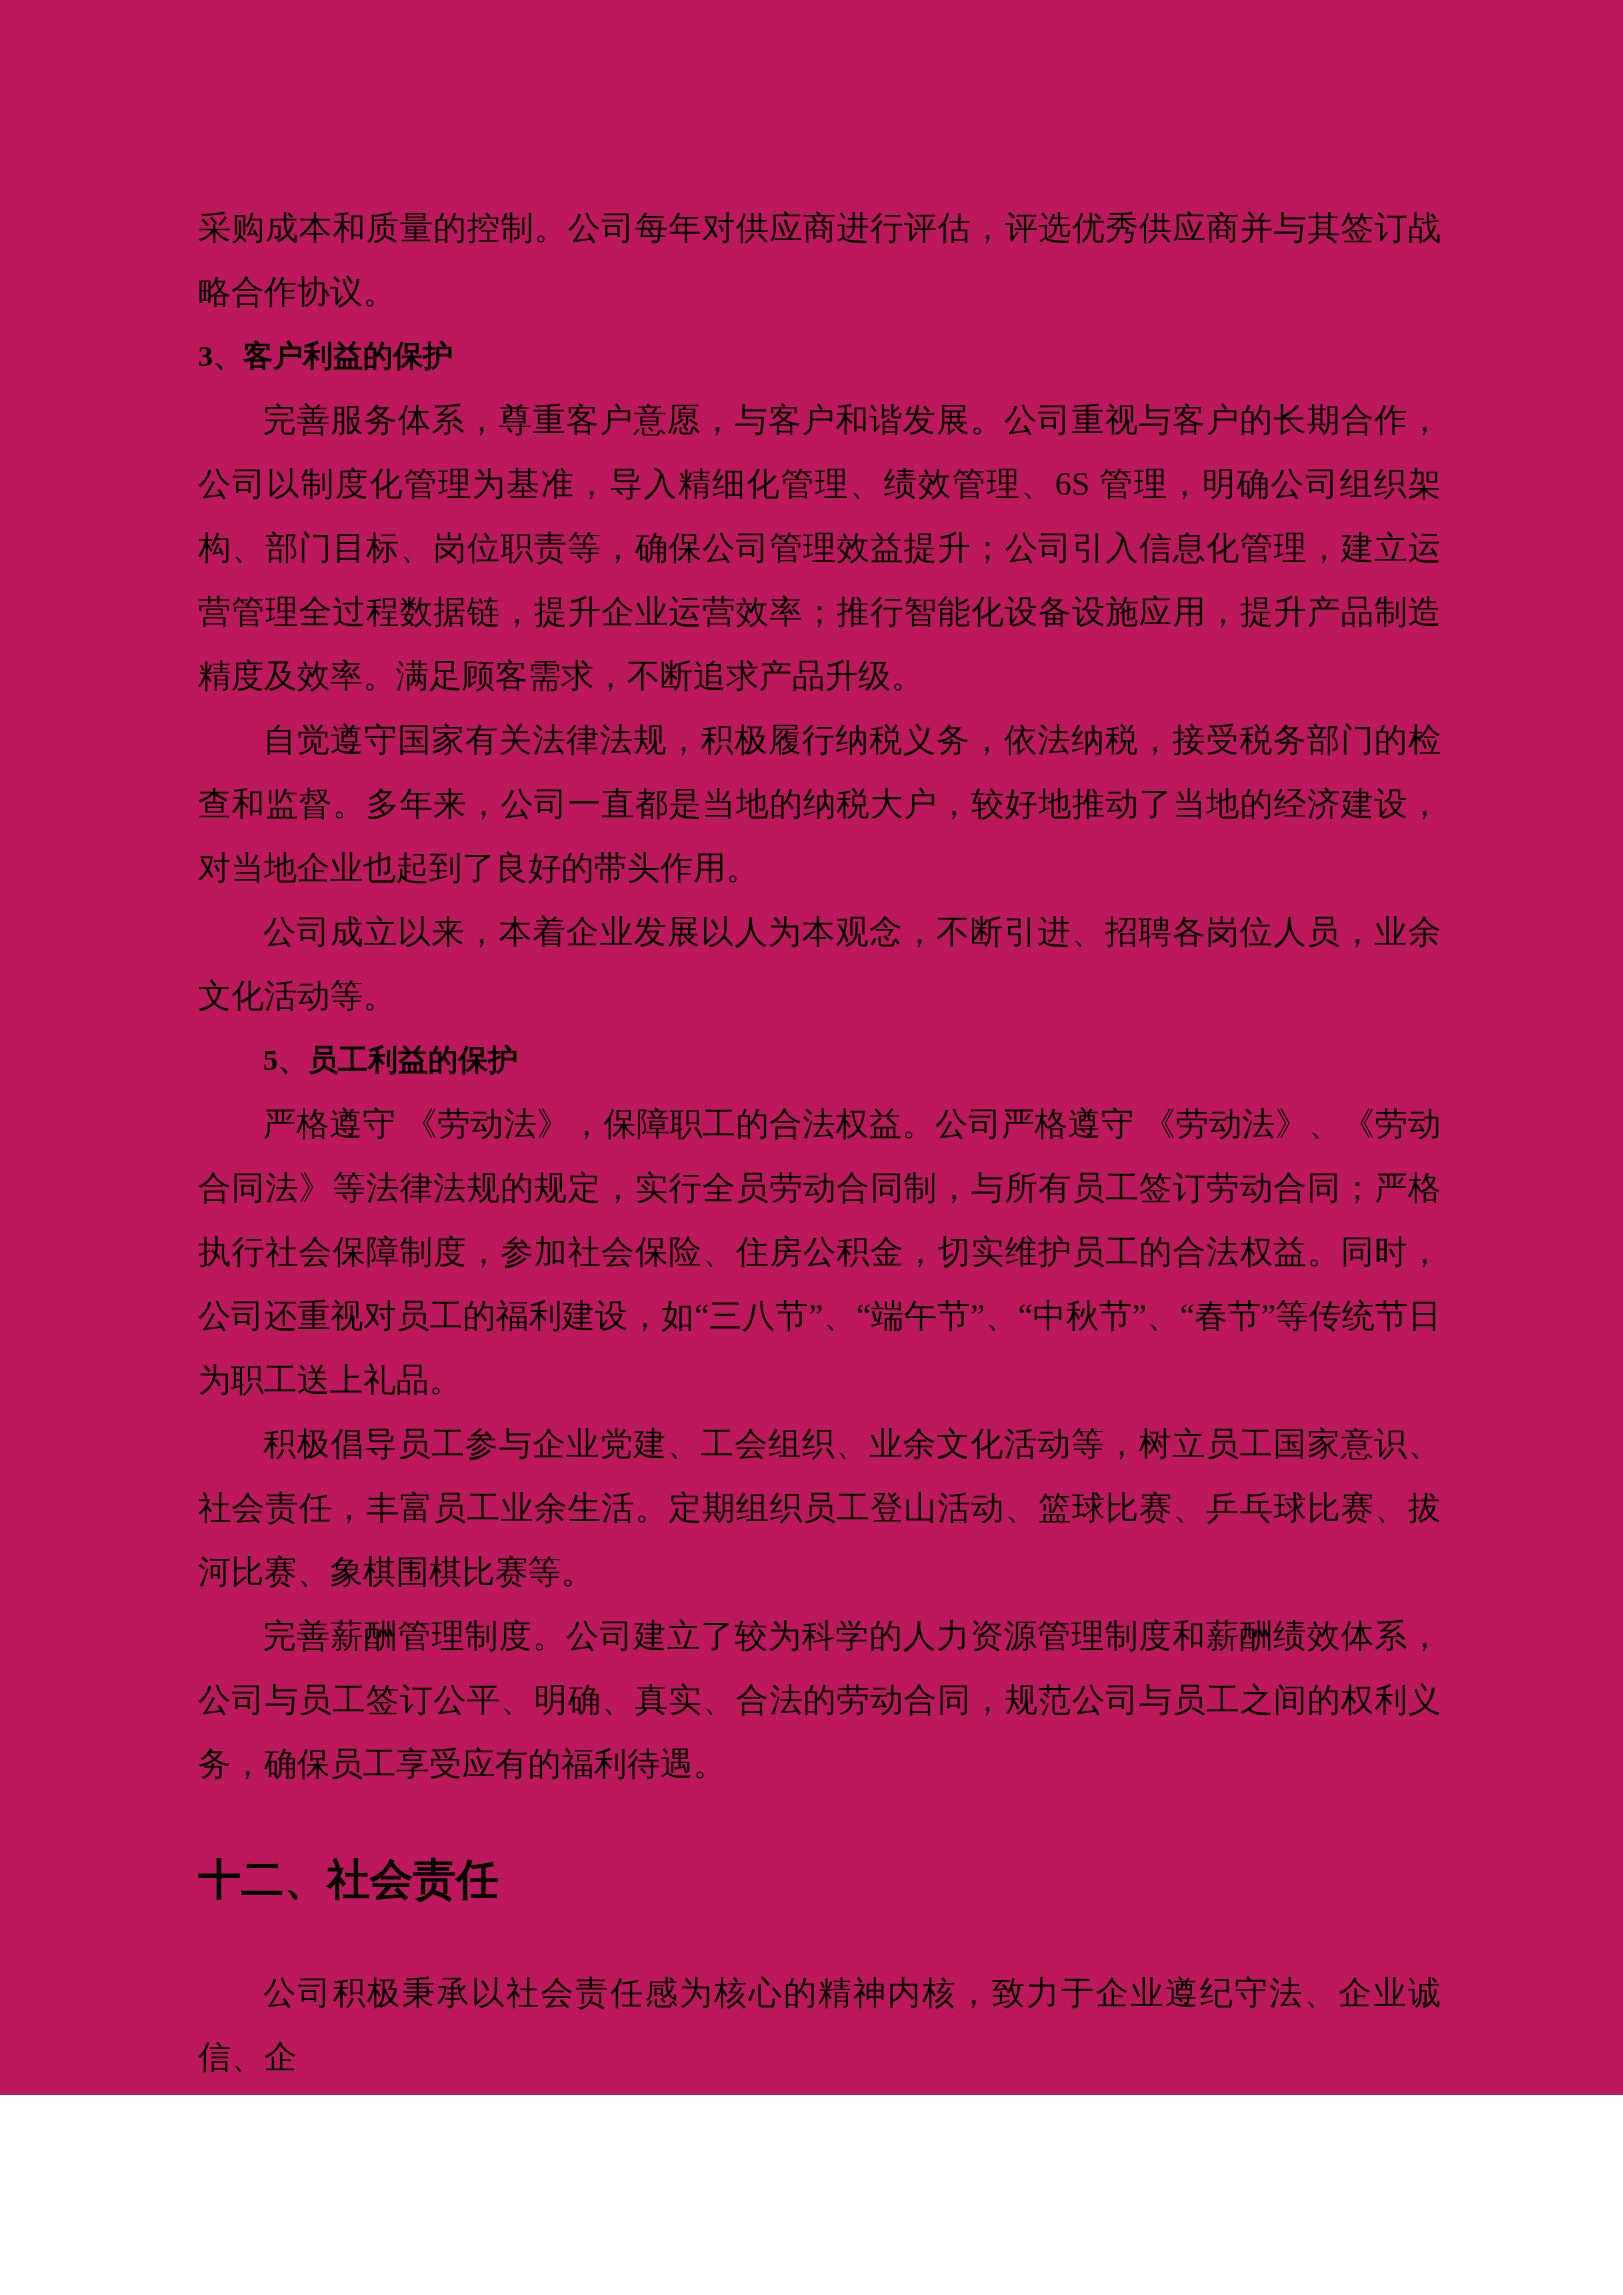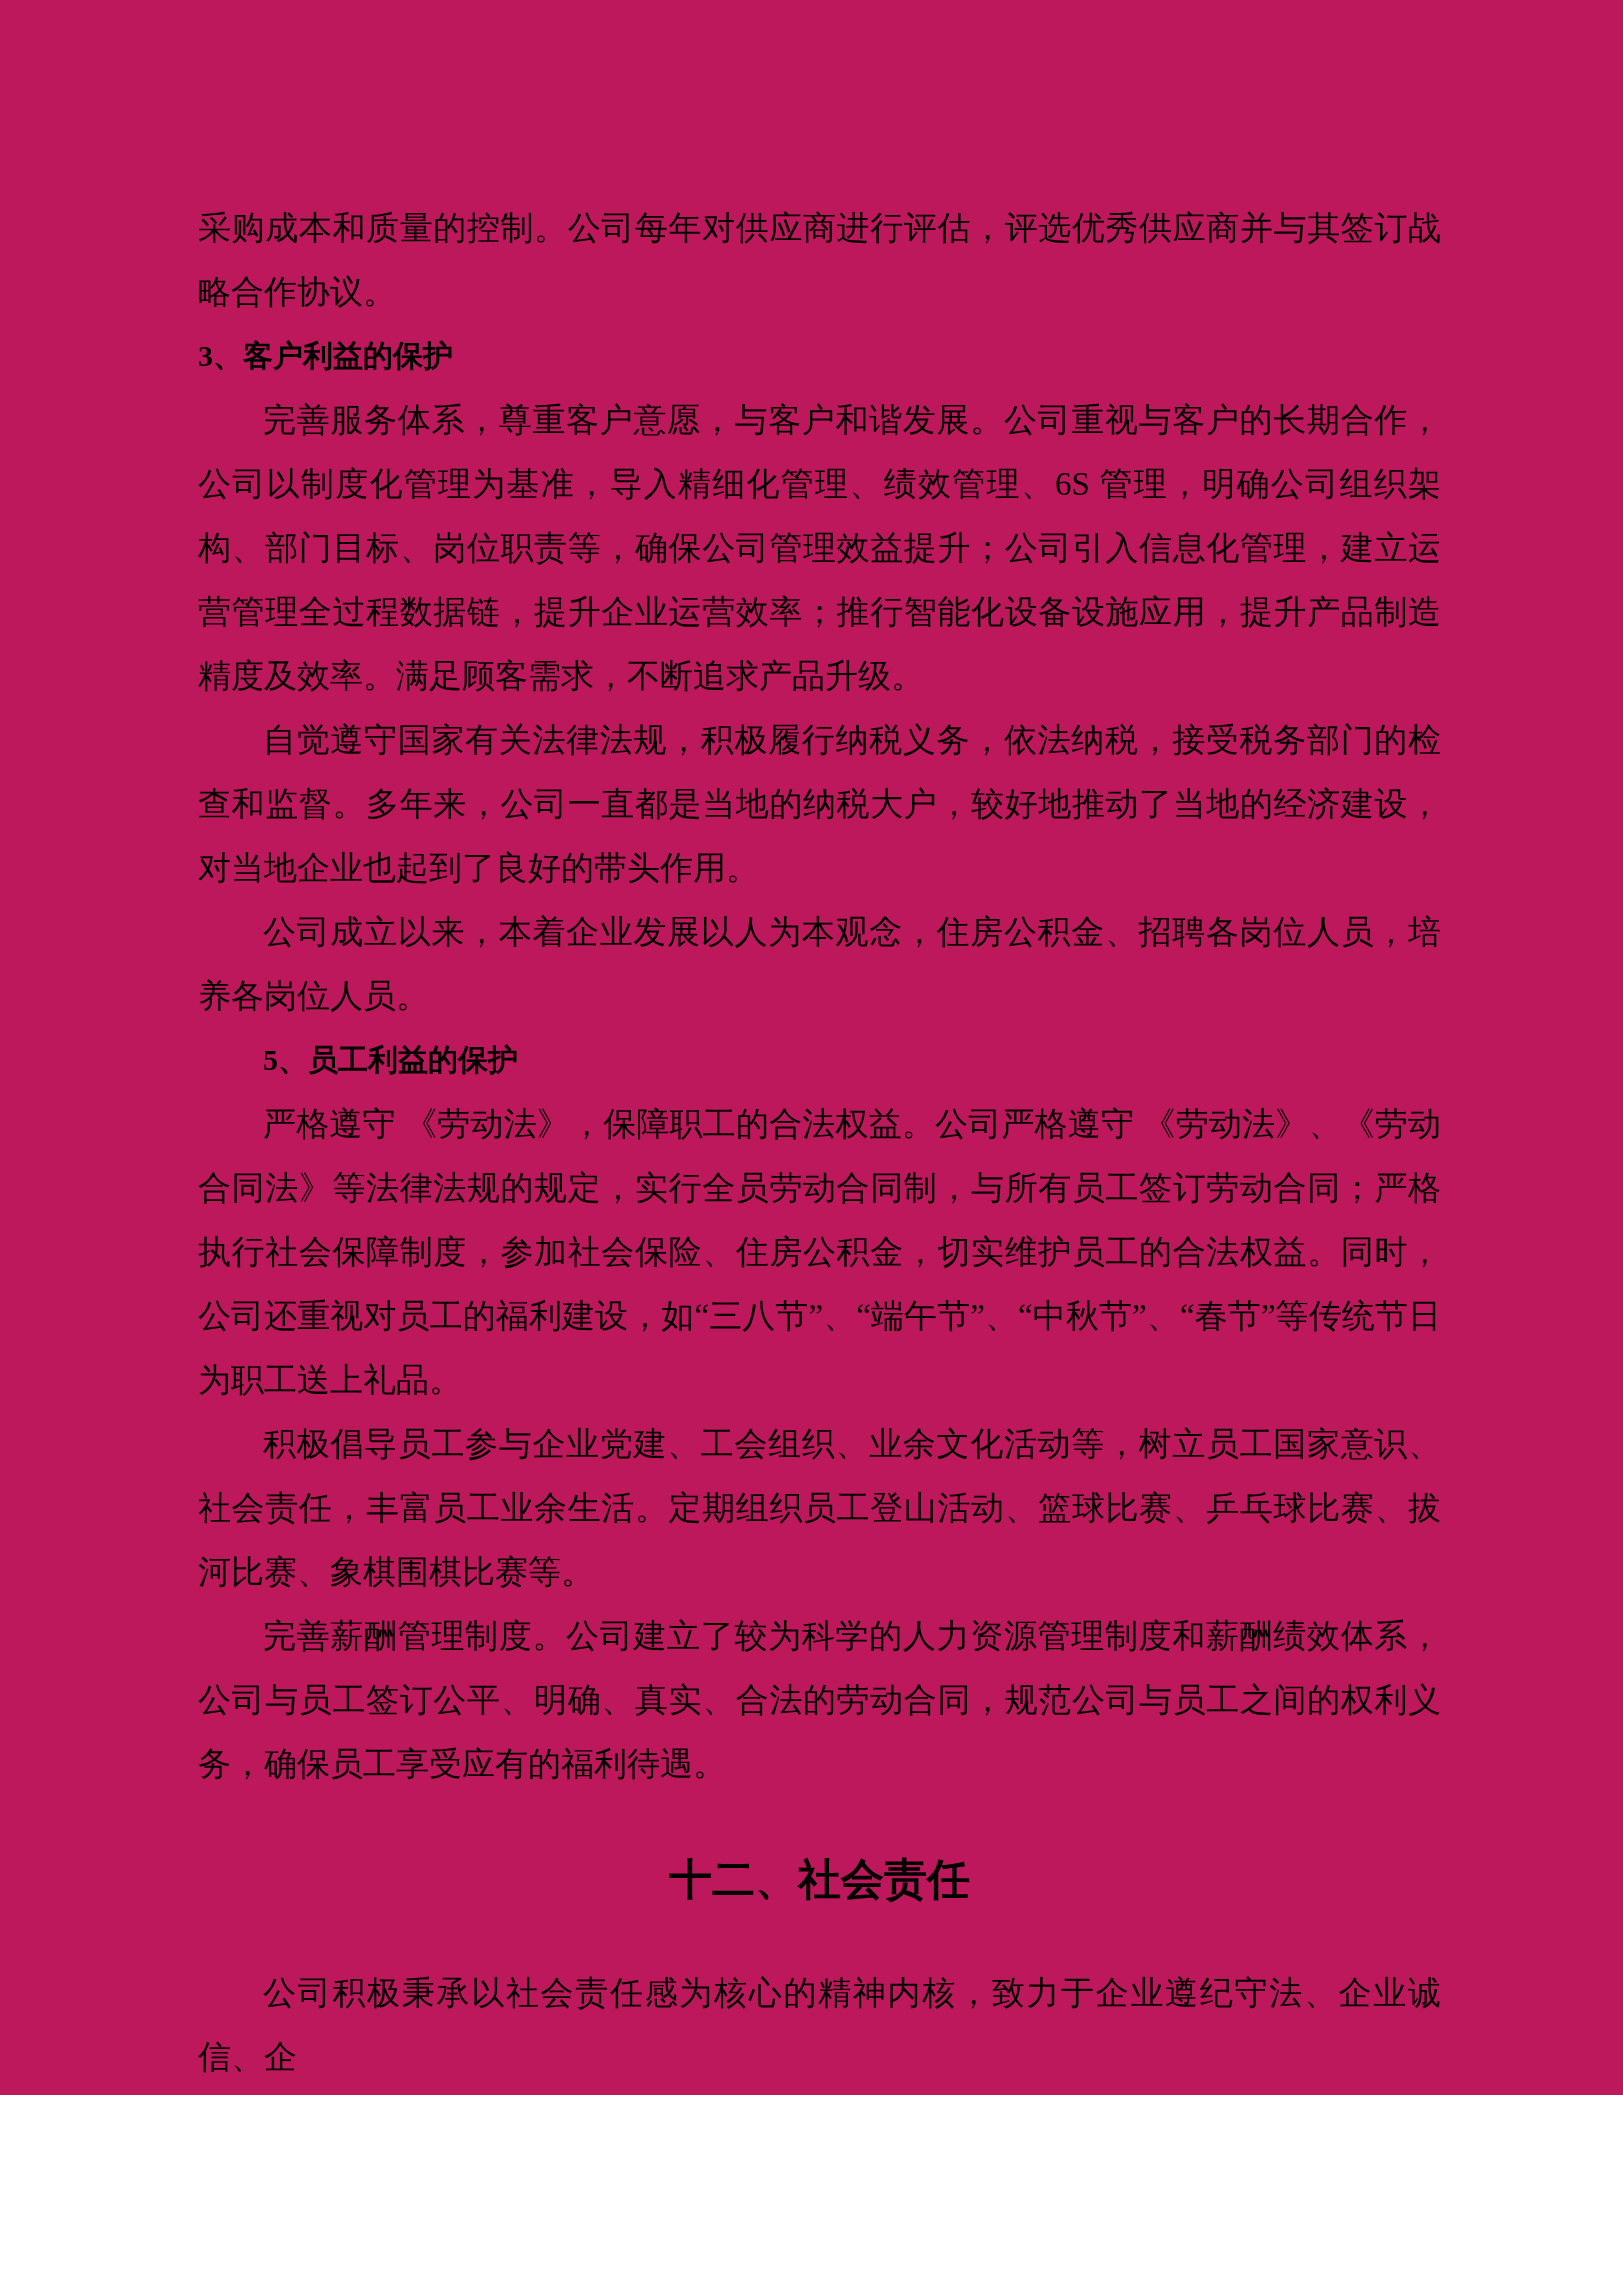--- a/index.html
+++ b/index.html
@@ -41,21 +41,21 @@
     font-weight: bold;
   }
   .indent {
     text-indent: 65px;
   }
   h1.chapter-heading {
     font-size: 43px;
     line-height: 85px;
     font-weight: bold;
     margin: 41px 0 39px 0;
-    text-align: center;
+    text-align: left;
     text-indent: 0;
   }
   .page-footer {
     position: absolute;
     top: 2114px;
     left: 0;
     width: 100%;
     text-align: center;
     font-size: 33px;
     line-height: 64px;
@@ -63,21 +63,21 @@
 </style>
 </head>
 <body>
 
 <div class="page">
   <div class="content" id="content">
       <p class="para">采购成本和质量的控制。公司每年对供应商进行评估，评选优秀供应商并与其签订战略合作协议。</p>
       <h3 class="sub-heading">3、客户利益的保护</h3>
       <p class="para indent">完善服务体系，尊重客户意愿，与客户和谐发展。公司重视与客户的长期合作，公司以制度化管理为基准，导入精细化管理、绩效管理、6S 管理，明确公司组织架构、部门目标、岗位职责等，确保公司管理效益提升；公司引入信息化管理，建立运营管理全过程数据链，提升企业运营效率；推行智能化设备设施应用，提升产品制造精度及效率。满足顾客需求，不断追求产品升级。</p>
       <p class="para indent">自觉遵守国家有关法律法规，积极履行纳税义务，依法纳税，接受税务部门的检查和监督。多年来，公司一直都是当地的纳税大户，较好地推动了当地的经济建设，对当地企业也起到了良好的带头作用。</p>
-      <p class="para indent">公司成立以来，本着企业发展以人为本观念，住房公积金、招聘各岗位人员，培养各岗位人员。</p>
+      <p class="para indent">公司成立以来，本着企业发展以人为本观念，不断引进、招聘各岗位人员，业余文化活动等。</p>
       <h3 class="sub-heading indent">5、员工利益的保护</h3>
       <p class="para indent">严格遵守 《劳动法》，保障职工的合法权益。公司严格遵守 《劳动法》、《劳动合同法》等法律法规的规定，实行全员劳动合同制，与所有员工签订劳动合同；严格执行社会保障制度，参加社会保险、住房公积金，切实维护员工的合法权益。同时，公司还重视对员工的福利建设，如“三八节”、“端午节”、“中秋节”、“春节”等传统节日为职工送上礼品。</p>
       <p class="para indent">积极倡导员工参与企业党建、工会组织、业余文化活动等，树立员工国家意识、社会责任，丰富员工业余生活。定期组织员工登山活动、篮球比赛、乒乓球比赛、拔河比赛、象棋围棋比赛等。</p>
       <p class="para indent">完善薪酬管理制度。公司建立了较为科学的人力资源管理制度和薪酬绩效体系，公司与员工签订公平、明确、真实、合法的劳动合同，规范公司与员工之间的权利义务，确保员工享受应有的福利待遇。</p>
       <h1 class="chapter-heading">十二、社会责任</h1>
       <p class="para indent">公司积极秉承以社会责任感为核心的精神内核，致力于企业遵纪守法、企业诚信、企</p>
     </div>
   <div class="page-footer">
     <span>1</span>
   </div>

